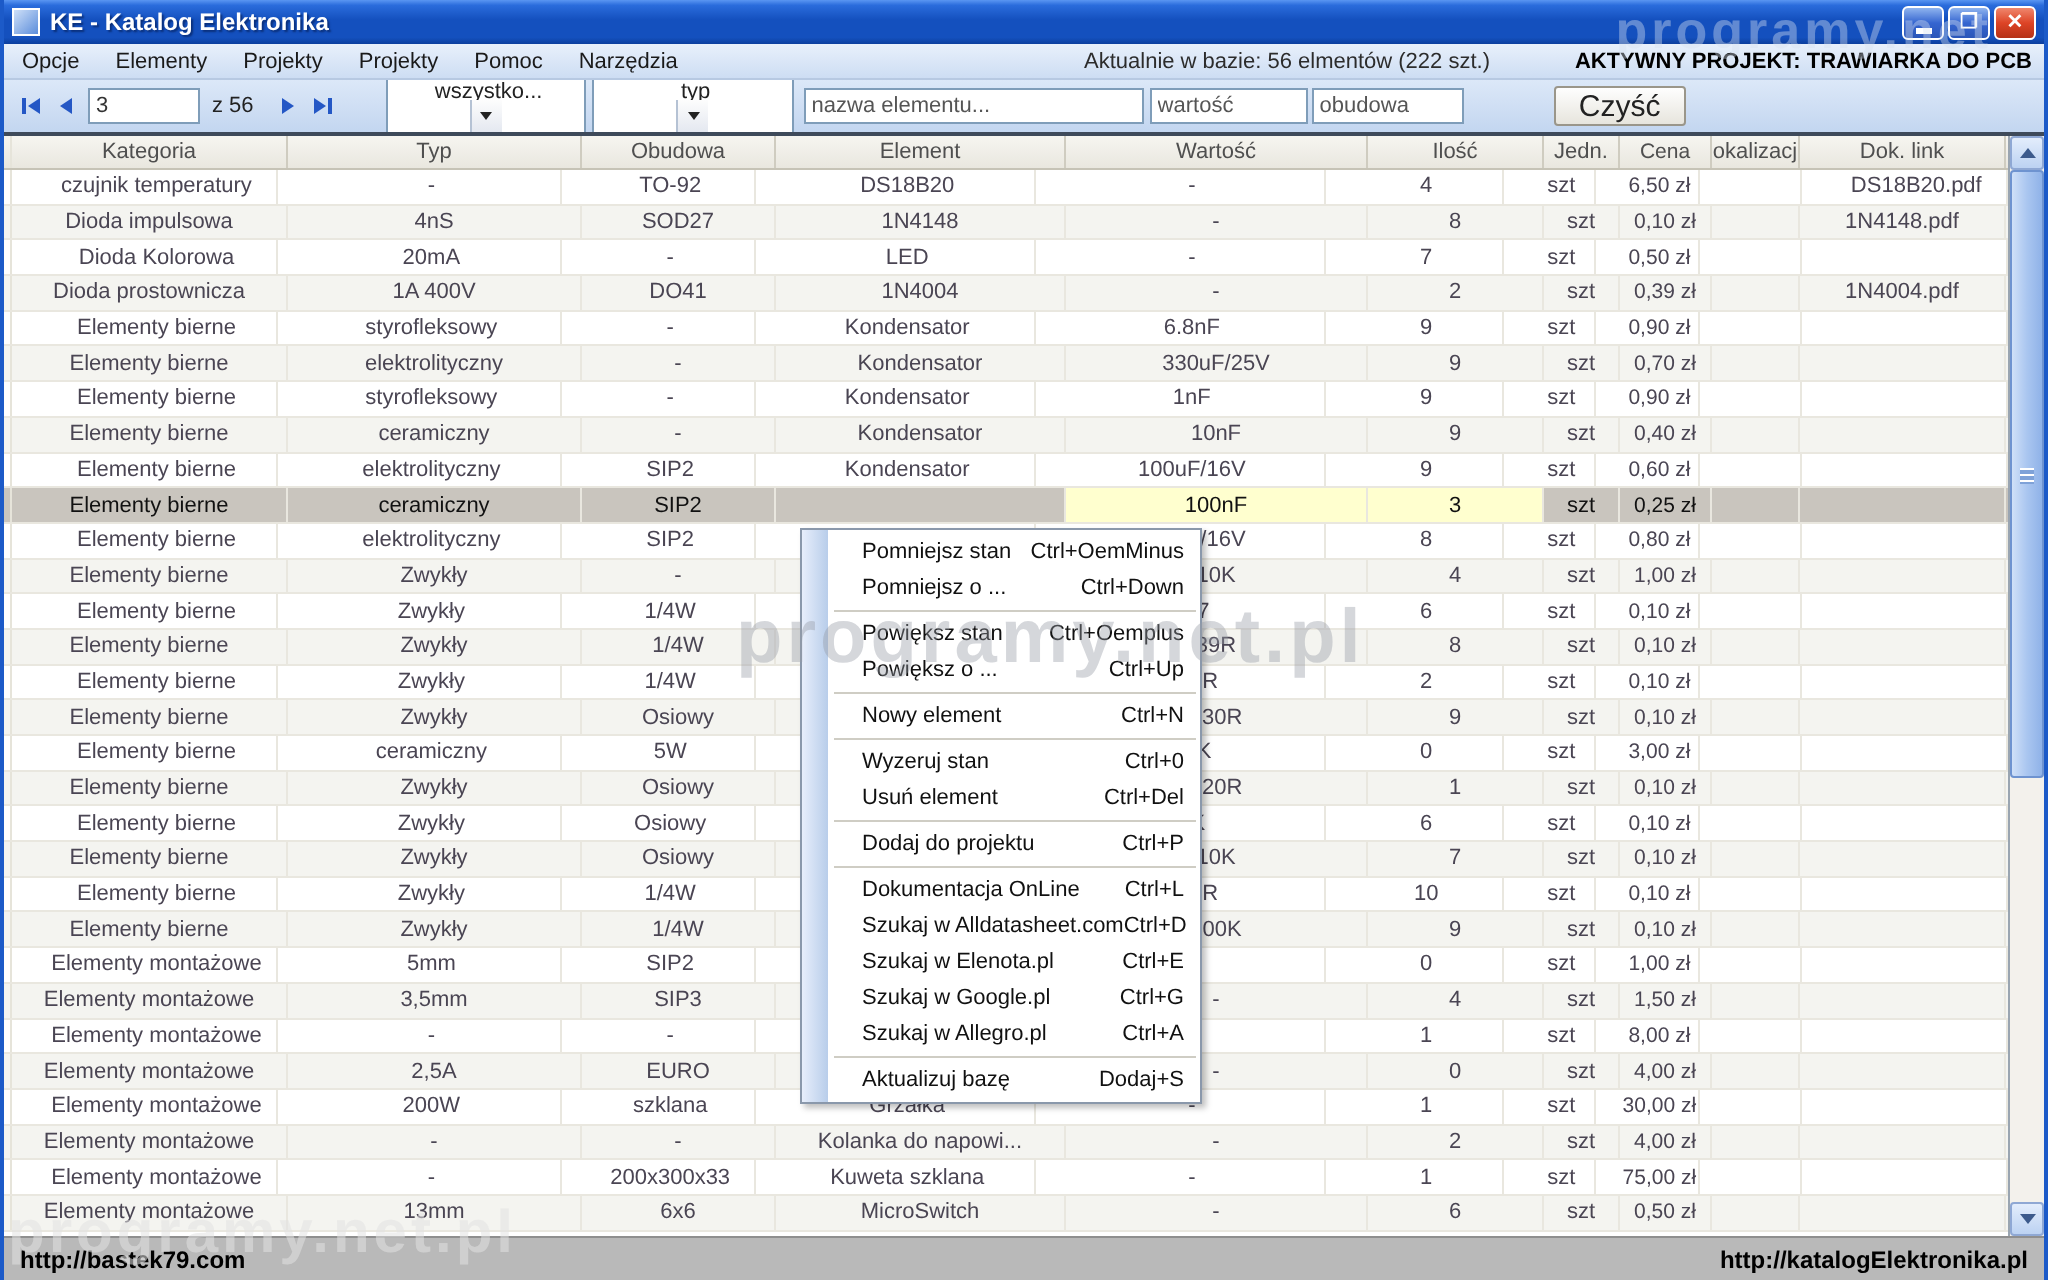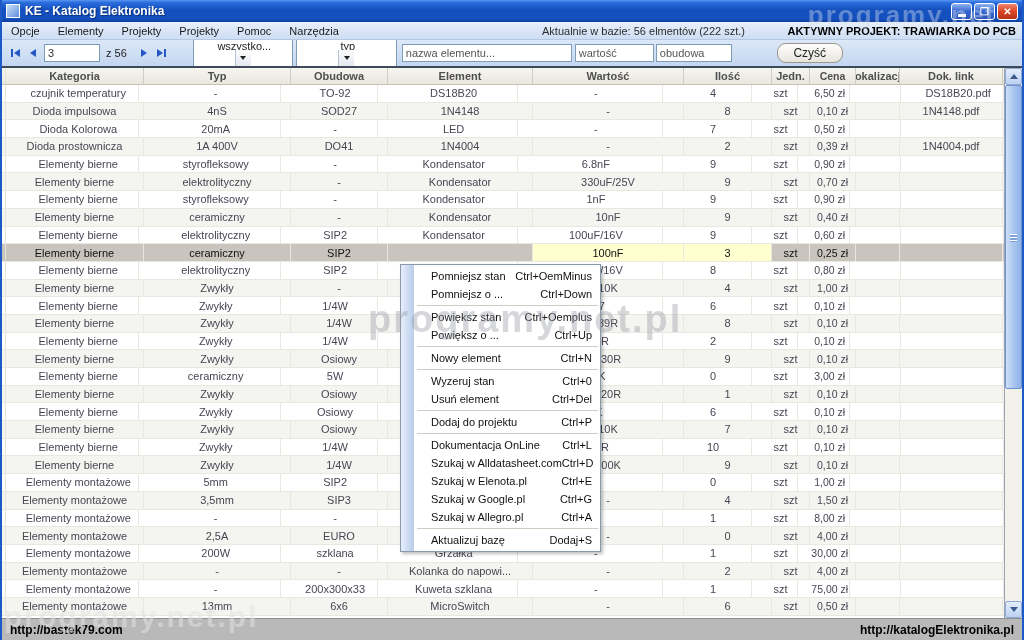--- a/index.html
+++ b/index.html
@@ -35,29 +35,29 @@
   .zlabel { margin:0 8px 0 6px; color:#222; }
   .combo { height:28px; background:#fff; border:1px solid #7f9db9; display:flex; align-items:center;flex-direction:column; }
   .combo-text { flex:1; padding-left:3px; color:#222; white-space:nowrap; overflow:hidden; }
   .combo-btn { width:16px; height:16px; background:linear-gradient(180deg,#fdfdfd,#e4e8f0); border-left:1px solid #b5c2d4; display:flex; align-items:center; justify-content:center; }
   .combo-arrow { width:0; height:0; border-left:3px solid transparent; border-right:3px solid transparent; border-top:4px solid #222; }
   #combo-all { width:100px; margin-left:22px; }
   #combo-typ { width:101px; margin-left:3px; }
   #inp-name { width:170px; margin-left:5px; }
   #inp-value { width:79px; margin-left:3px; }
   #inp-case { width:76px; margin-left:2px; }
-  .clearbtn { width:66px; height:20px; margin-left:45px; border:1px solid #9a968a; border-radius:9px; background:linear-gradient(180deg,#fefefe,#e7e5dd); font-family:"Liberation Sans",sans-serif; font-size:12px; color:#222; }
+  .clearbtn { width:66px; height:20px; margin-left:45px; border:1px solid #9a968a; border-radius:2px; background:linear-gradient(180deg,#fefefe,#e7e5dd); font-family:"Liberation Sans",sans-serif; font-size:15px; color:#222; }
 
   .hsep { height:2px; background:#3e4a5a; flex:0 0 auto; }
 
   
   .main { flex:1; display:flex; background:#fff; }
   .gridwrap { width:1003px; border-right:1px solid #9aa5b1; }
   .thead { height:17px; display:flex; background:linear-gradient(180deg,#f6f5f0,#e9e7df); border-bottom:1px solid #c6c3b6; }
-  .hcell { border-right:1px solid #cfccc0; display:flex; align-items:center; justify-content:center; color:#4f4f4f; white-space:nowrap; overflow:hidden;font-weight:bold; }
+  .hcell { border-right:1px solid #cfccc0; display:flex; align-items:center; justify-content:center; color:#4f4f4f; white-space:nowrap; overflow:hidden; }
   .gutter { width:4px; border-right:1px solid #e6e4da; flex:0 0 auto; }
   .trow { height:17.7px; display:flex; border-bottom:1px solid #e9e7df; }
   .trow.even { background:#ffffff;gap:12px; }
   .trow.odd { background:#f4f4f0; }
   .trow.selected { background:#c9c5be; }
   .tcell { border-right:1px solid #e9e7df; display:flex; align-items:center; justify-content:center; color:#4a4553; white-space:nowrap; overflow:hidden; }
   .trow.selected .tcell { color:#111; }
   .tcell.focus-cell { background:#ffffcf; }
   .c0{width:138px}.c1{width:147px}.c2{width:97px}.c3{width:145px}.c4{width:151px}
   .c5{width:88px}.c6{width:38px}.c7{width:46px;font-size:10.5px}.c8{width:44px}.c9{width:103px}

